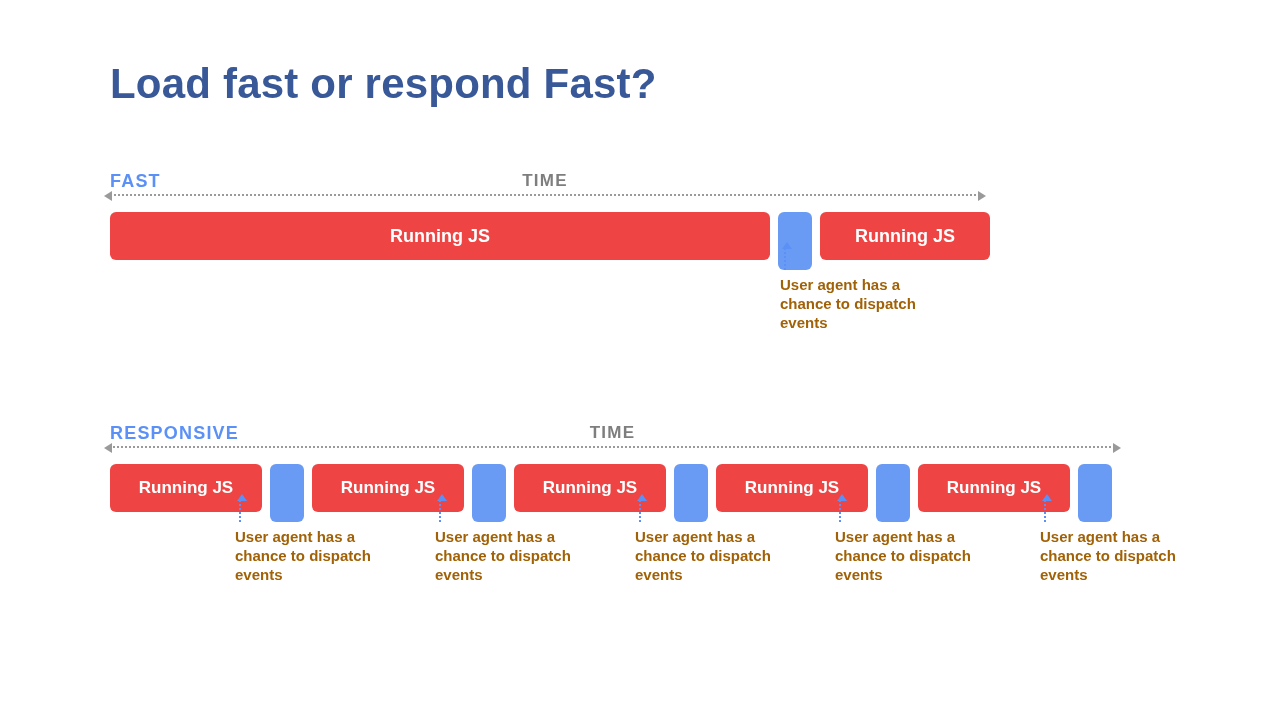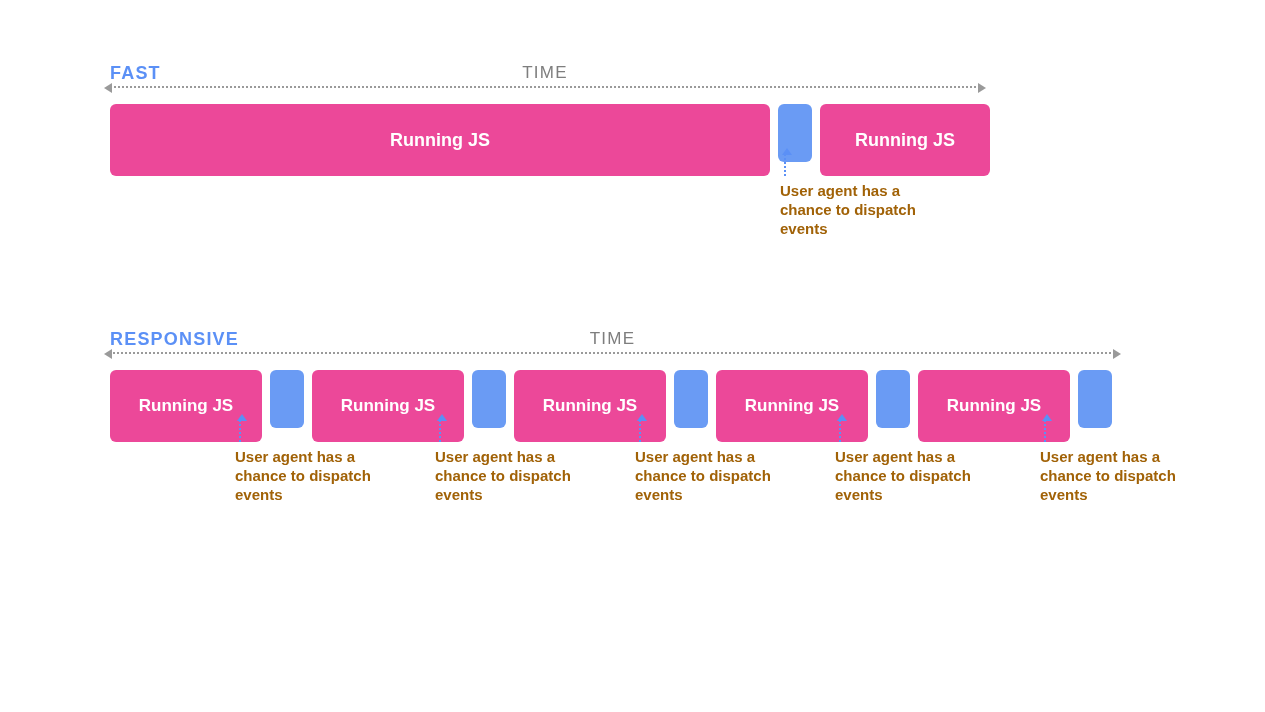--- a/index.html
+++ b/index.html
@@ -4,39 +4,39 @@
 <style>
   * { box-sizing: border-box; margin: 0; padding: 0; }
   html, body { width: 1265px; height: 712px; background: #ffffff; font-family: -apple-system, BlinkMacSystemFont, "Segoe UI", Helvetica, Arial, sans-serif; }
   .page { padding: 60px 90px 40px 110px; }
   .title { font-size: 42px; font-weight: 700; color: #385898; margin-bottom: 60px; letter-spacing: 0.2px; }
 
   .section { margin-bottom: 50px; }
 
   .header-row { position: relative; display: flex; align-items: center; margin-bottom: 14px; height: 26px; }
   .scenario-label { font-size: 18px; font-weight: 700; letter-spacing: 1.2px; color: #5b90f6; text-transform: uppercase; position: relative; z-index: 2; }
-  .axis-label { font-size: 17px; font-weight: 400; letter-spacing: 1.2px; color: #7e7e7e; text-transform: uppercase; position: absolute; left: 50%; transform: translateX(-50%); z-index: 2; }
+  .axis-label { font-size: 17px; font-weight: 700; letter-spacing: 1.2px; color: #7e7e7e; text-transform: uppercase; position: absolute; left: 50%; transform: translateX(-50%); z-index: 2; }
   .axis { position: absolute; left: 0; right: 0; top: 100%; height: 0; border-top: 2px dotted #9a9a9a; }
   .axis::before, .axis::after {
     content: ""; position: absolute; top: -5px; width: 0; height: 0;
     border-top: 5px solid transparent; border-bottom: 5px solid transparent;
   }
   .axis::before { left: -6px; border-right: 8px solid #9a9a9a; }
   .axis::after  { right: -6px; border-left: 8px solid #9a9a9a; }
 
   .track { display: flex; align-items: stretch; gap: 8px; margin-top: 18px; }
 
   .block-js {
-    background: #ec4899;
+    background: #ef4444;
     color: #ffffff;
     font-weight: 700;
     font-size: 18px;
     border-radius: 6px;
     display: flex; align-items: center; justify-content: center;
-    height: 72px;
+    height: 48px;
     text-align: right;
   }
   .block-gap {
     background: #6a9bf4;
     border-radius: 6px;
     height: 58px;
     flex: 0 0 34px;
   }
 
   
@@ -76,20 +76,21 @@
   .track-responsive { margin-top: 18px; }
 
   
   .section-fast .header-row { width: 870px; text-align: right; }
   .section-resp .header-row { width: 1005px; align-items: center; }
 </style>
 </head>
 <body>
 
 <div class="page">
+  <h1 class="title">Load fast or respond Fast?</h1>
 
   <div class="section section-fast">
     <div class="header-row">
       <span class="scenario-label">FAST</span>
       <span class="axis-label">TIME</span>
       <div class="axis"></div>
     </div>
 
     <div class="track">
       <div class="block-js fast-js-1">Running JS</div>

